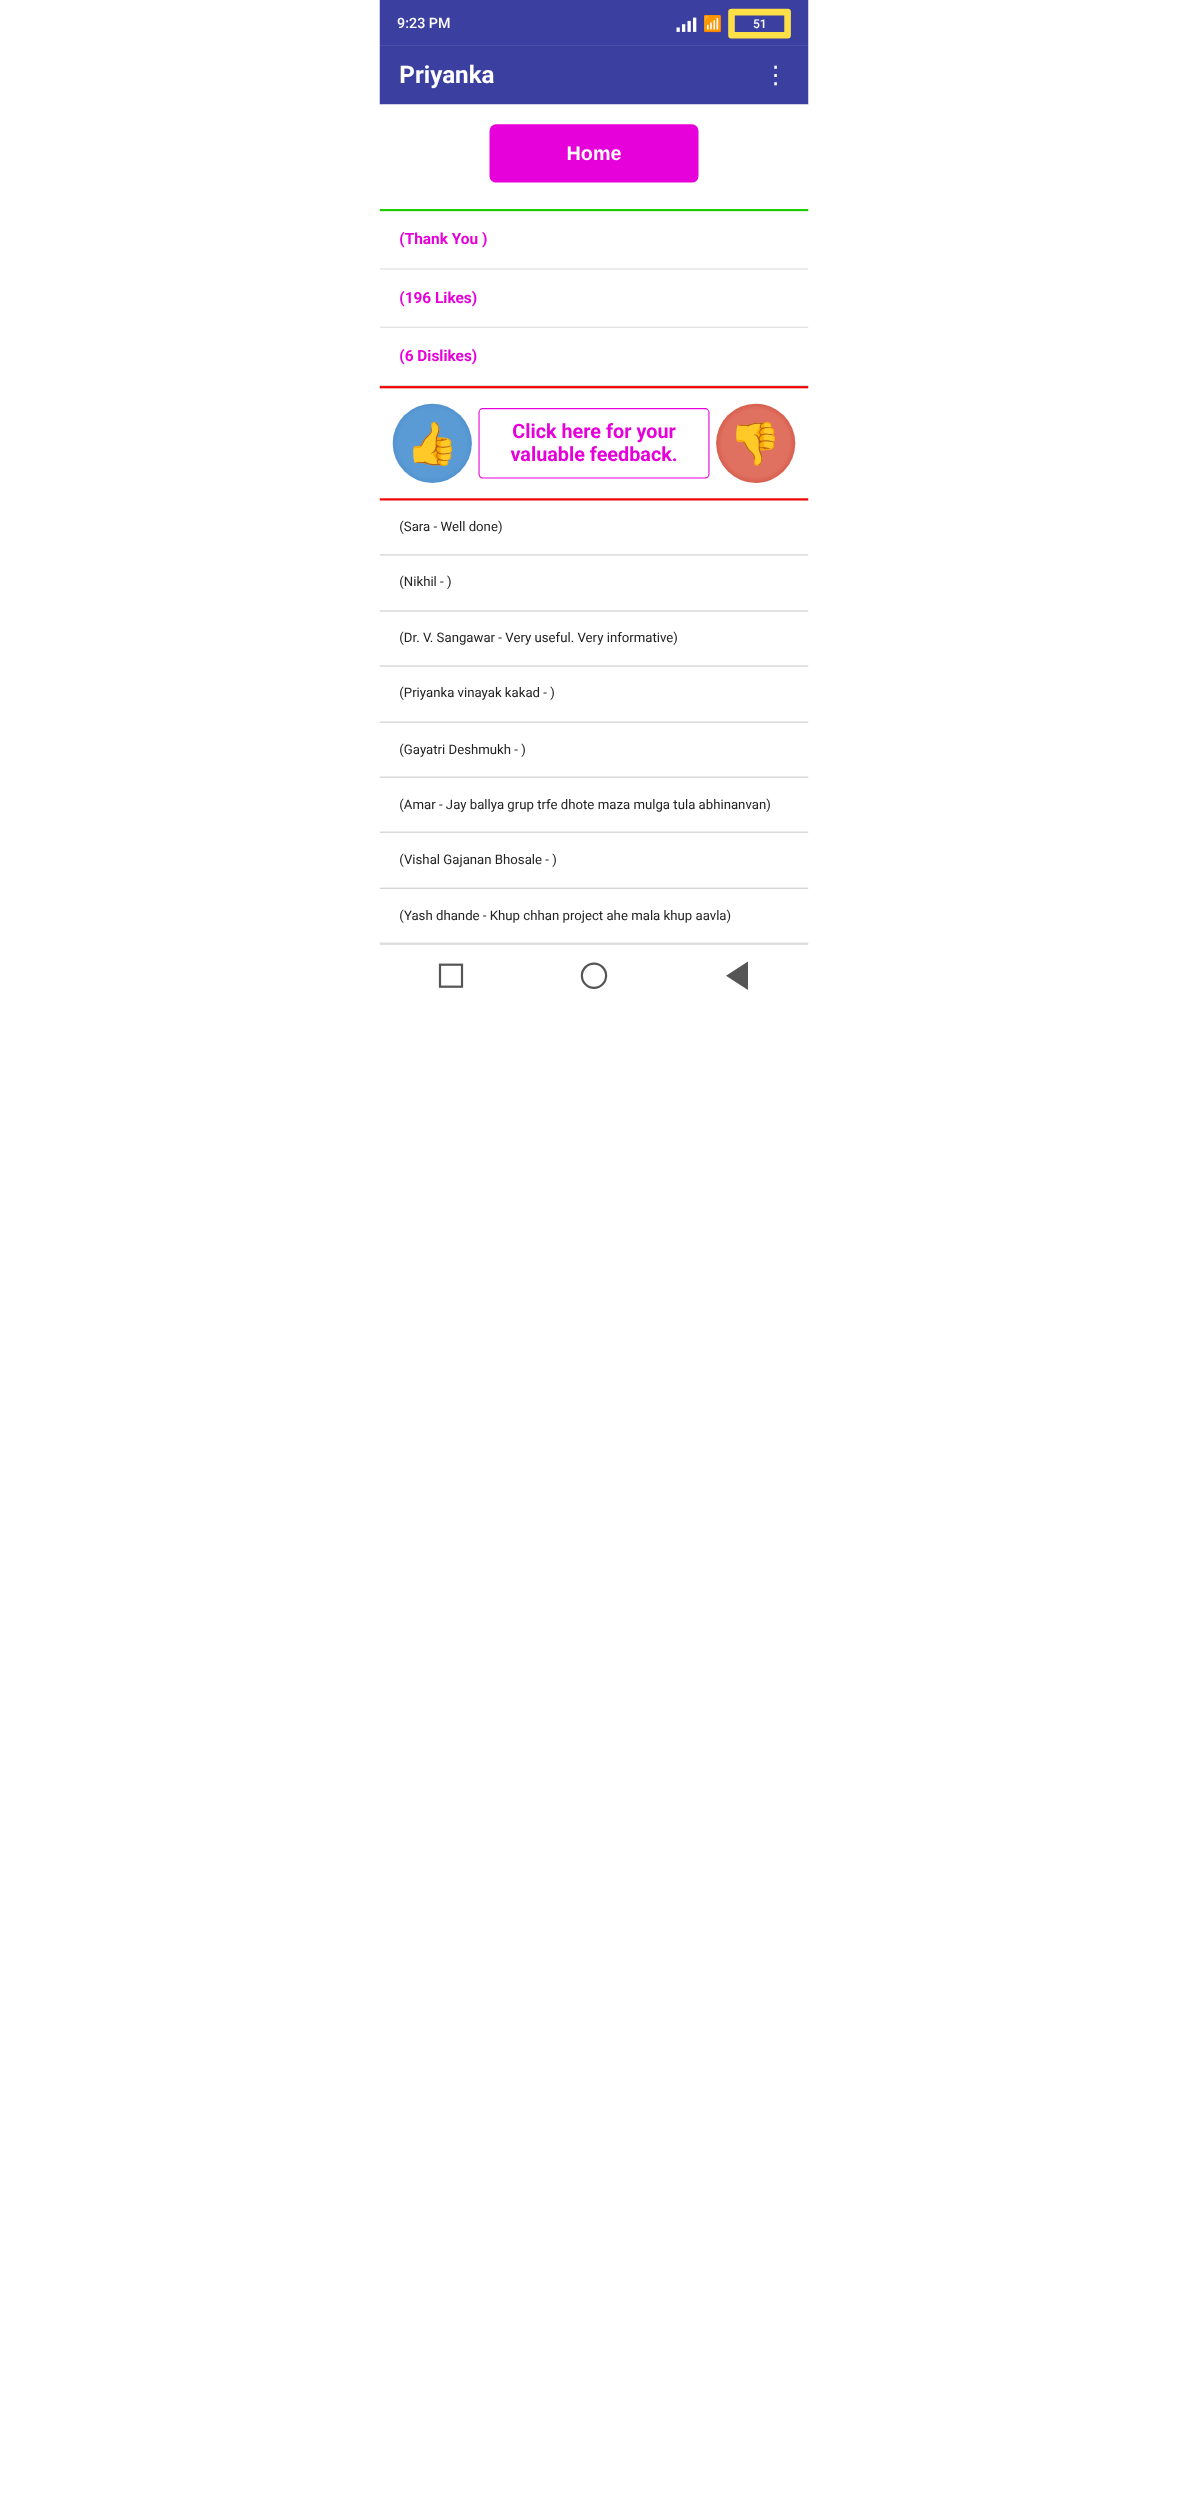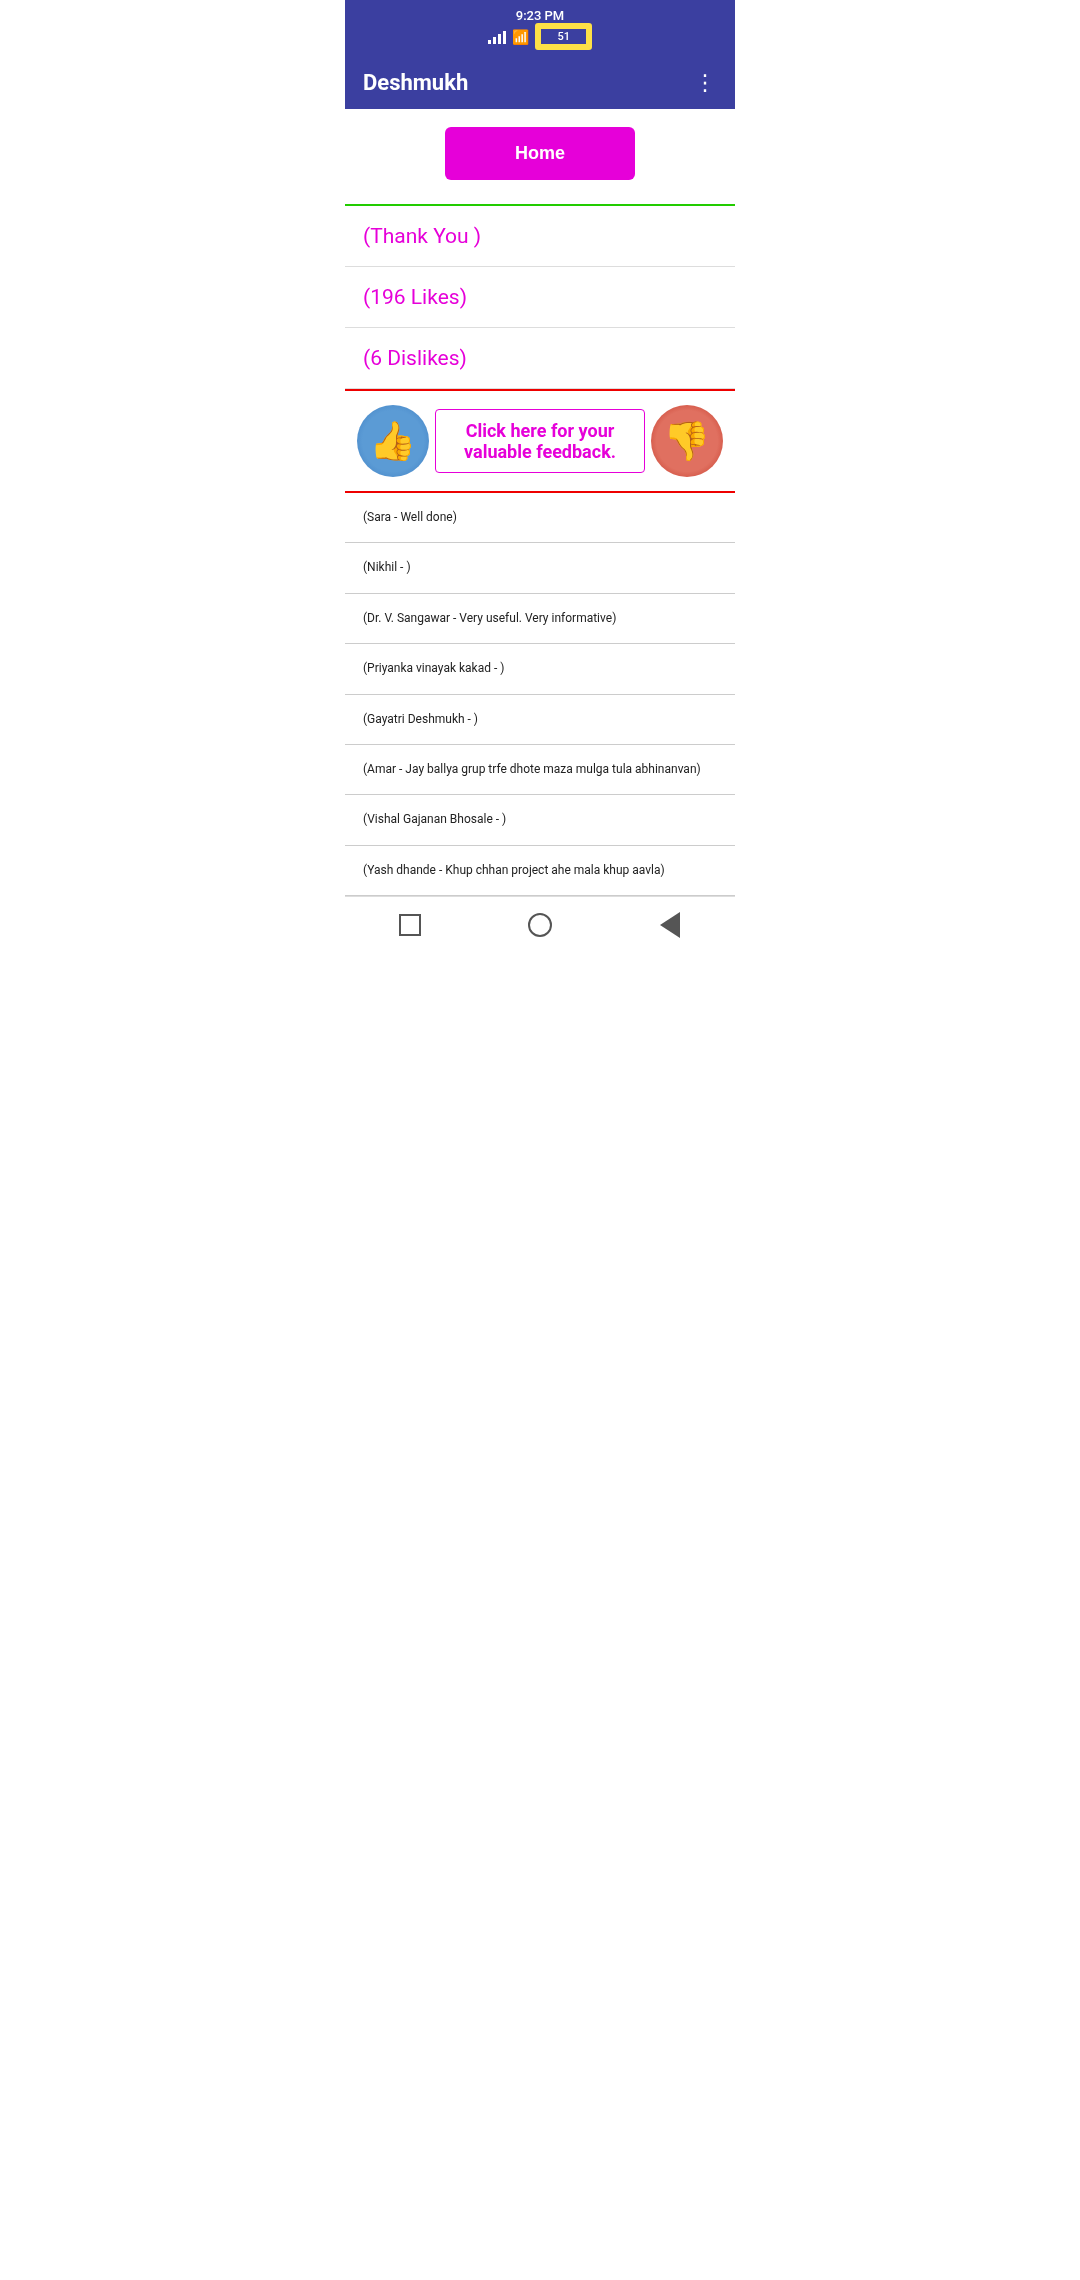--- a/index.html
+++ b/index.html
@@ -17,21 +17,20 @@
     
     .status-bar {
       background: #3b3fa0;
       color: #fff;
       display: flex;
       justify-content: space-between;
       align-items: center;
       padding: 8px 16px 6px;
       font-size: 13px;
       font-weight: 500;
-      flex-direction: column;
     }
     .status-right {
       display: flex;
       align-items: center;
       gap: 6px;
       font-size: 12px;
     }
     .battery-icon {
       border: 6px solid #fde047;
       border-radius: 3px;
@@ -90,23 +89,23 @@
       border-radius: 6px;
       padding: 16px 70px;
       cursor: pointer;
       margin-bottom: 24px;
     }
 
     
     .stats-row {
       padding: 18px 18px;
       border-bottom: 1px solid #ddd;
-      font-size: 21px;
+      font-size: 14px;
       color: #e600d9;
-      font-weight: 400;
+      font-weight: 700;
     }
 
     
     .feedback-cta-wrapper {
       border-top: 2.5px solid #e00;
       border-bottom: 2.5px solid #e00;
       display: flex;
       align-items: center;
       justify-content: space-between;
       padding: 14px 12px;
@@ -203,21 +202,21 @@
     </div>
 
     <span style="font-size:14px;">📶</span>
     <span class="battery-icon">
       <span>51</span>
     </span>
   </div>
 </div>
 
 <div class="app-bar">
-  <span class="app-bar-title">Deshmukh</span>
+  <span class="app-bar-title">Priyanka</span>
   <span class="more-icon">⋮</span>
 </div>
 
 <div class="home-section">
   <button class="home-btn">Home</button>
 </div>
 
 <div class="stats-row">
   <span>(Thank You )</span>
 </div>

